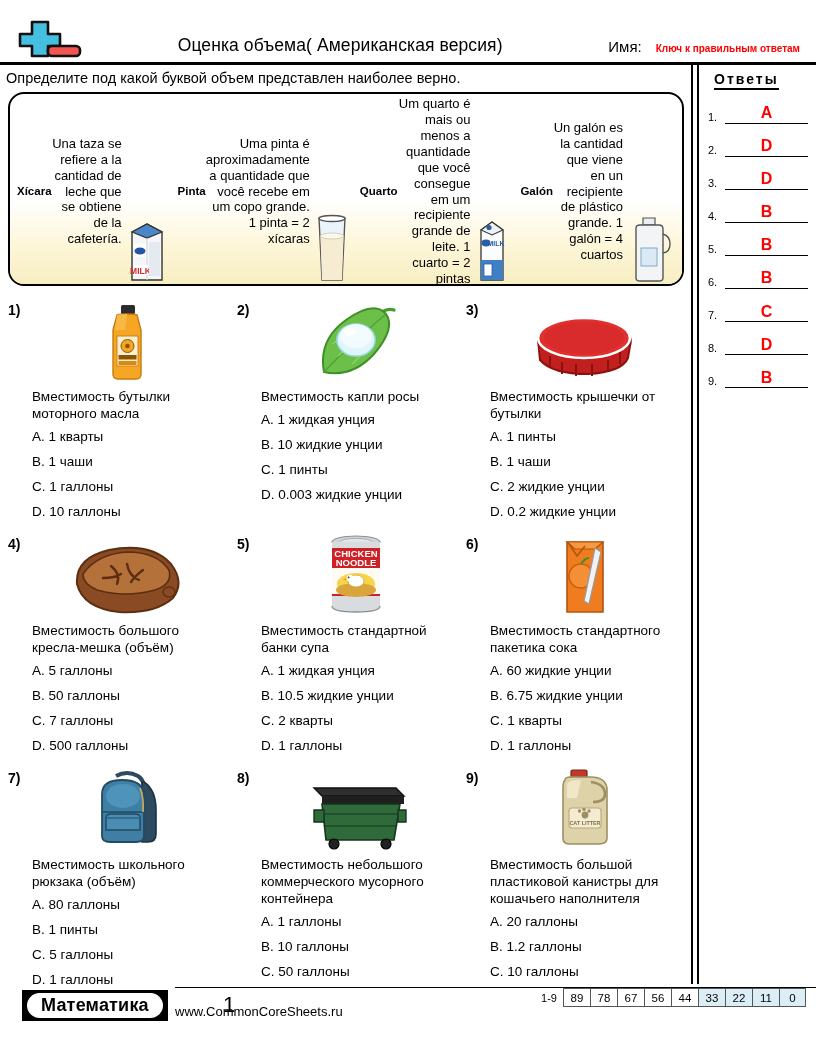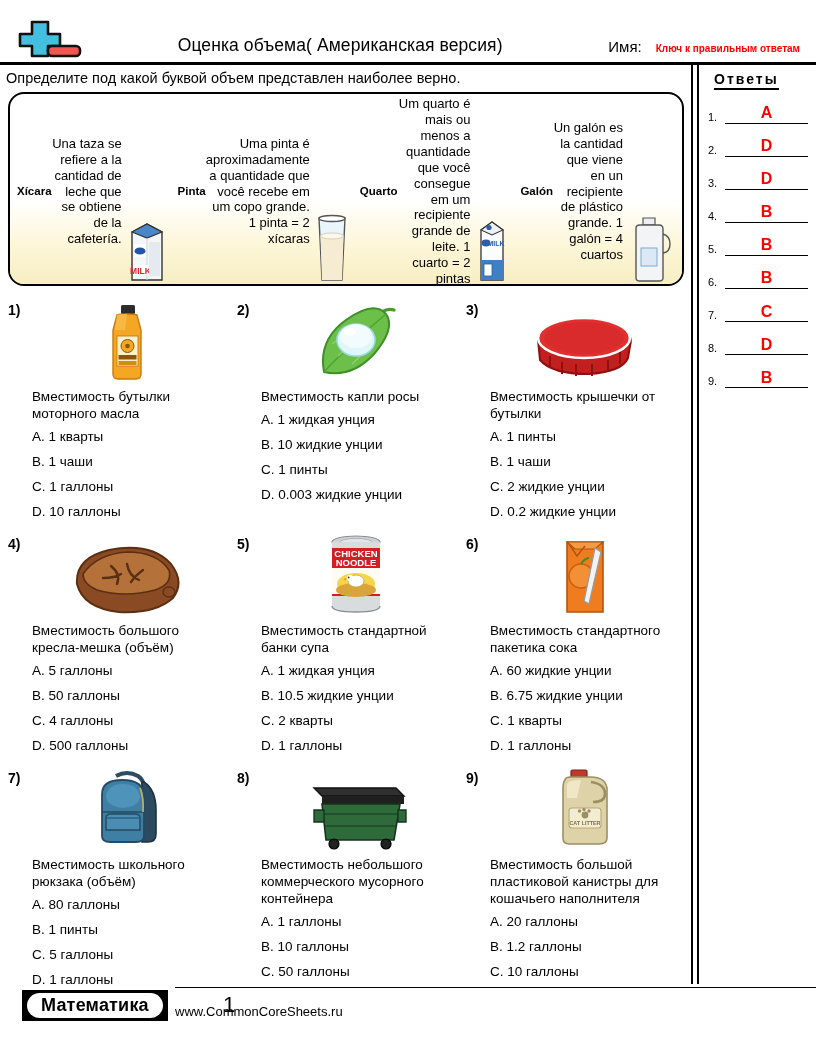--- a/index.html
+++ b/index.html
@@ -441,21 +441,21 @@
             <svg viewBox="0 0 116 72" width="116" height="72">
               <path d="M8 40 Q6 14 40 6 Q82 -2 102 20 Q116 38 104 54 Q86 70 50 68 Q14 64 8 40 Z" fill="#8a4b24" stroke="#5c2f12" stroke-width="2"></path>
               <path d="M14 30 Q28 10 58 8 Q88 8 100 26 Q104 40 86 46 Q56 54 28 46 Q14 40 14 30 Z" fill="#b5713a" stroke="#5c2f12" stroke-width="1.6"></path>
               <path d="M42 22 Q52 30 48 40 M58 20 Q60 32 70 36 M34 34 Q46 34 52 30 M74 26 Q66 32 62 38" fill="none" stroke="#5c2f12" stroke-width="2.4" stroke-linecap="round"></path>
               <ellipse cx="100" cy="48" rx="6" ry="5" fill="#8a4b24" stroke="#5c2f12" stroke-width="1.4"></ellipse>
             </svg>
           </div>
           <div class="q-prompt">Вместимость большого кресла-мешка (объём)</div>
           <div class="q-opt">A. 5 галлоны</div>
           <div class="q-opt">B. 50 галлоны</div>
-          <div class="q-opt">C. 4 галлоны</div>
+          <div class="q-opt">C. 7 галлоны</div>
           <div class="q-opt">D. 500 галлоны</div>
         </div>
       </div>
 
       <div class="q-cell">
         <div class="q-num">5)</div>
         <div class="q-body">
           <div class="q-art">
             <svg viewBox="0 0 66 82" width="66" height="82">
               <ellipse cx="33" cy="8" rx="24" ry="6" fill="#cfd3d6" stroke="#8a8f93" stroke-width="1.2"></ellipse>
@@ -622,14 +622,28 @@
 </div>
 
 <div class="footer">
   <div class="footer-inner">
     <div class="footer-rule"></div>
     <div class="brand-box">
       <span class="brand-pill">Математика</span>
     </div>
     <div class="site-url">www.CommonCoreSheets.ru</div>
     <div class="page-number">1</div>
+    <div class="score-wrap">
+      <span class="score-range">1-9</span>
+      <span class="score-cells">
+          <span class="score-cell">89</span>
+          <span class="score-cell">78</span>
+          <span class="score-cell">67</span>
+          <span class="score-cell">56</span>
+          <span class="score-cell">44</span>
+          <span class="score-cell hl">33</span>
+          <span class="score-cell hl">22</span>
+          <span class="score-cell hl">11</span>
+          <span class="score-cell hl">0</span>
+        </span>
+    </div>
   </div>
 </div>
 
 </body></html>

